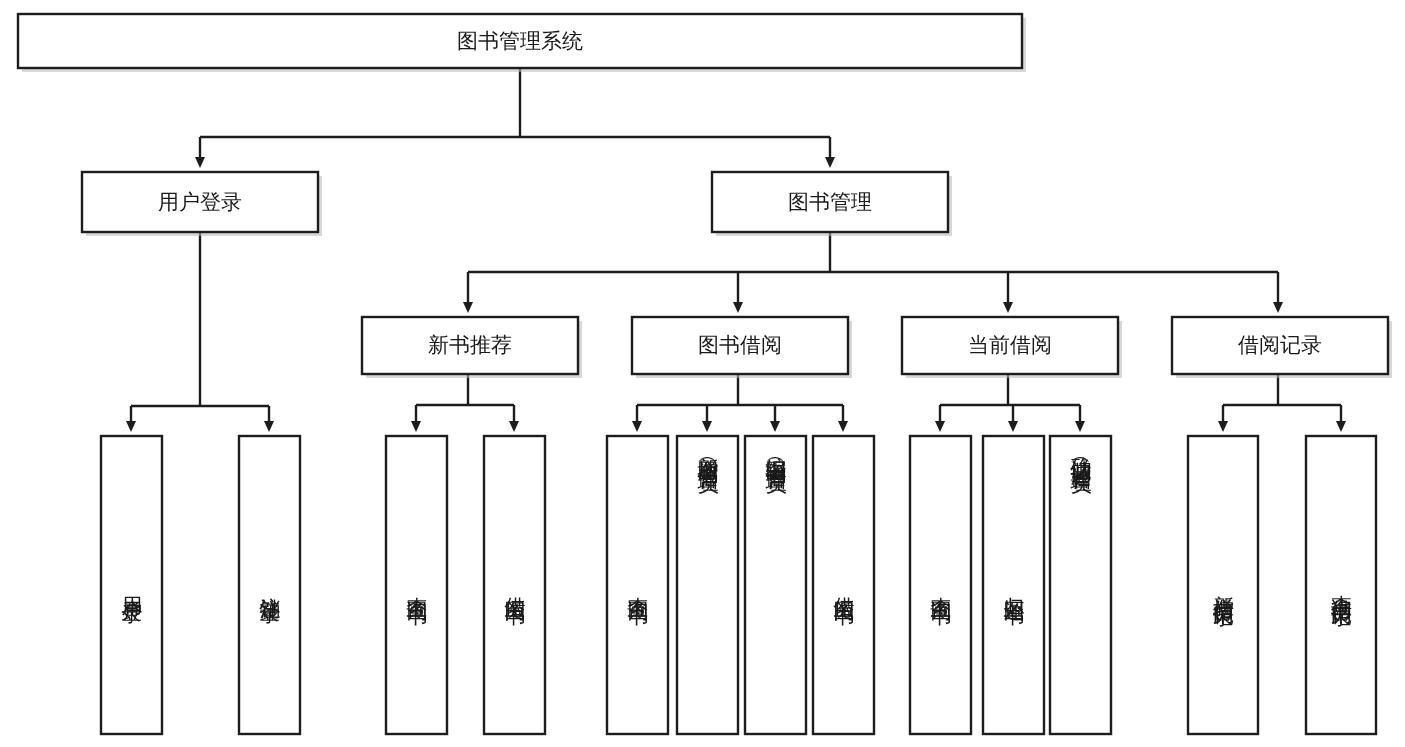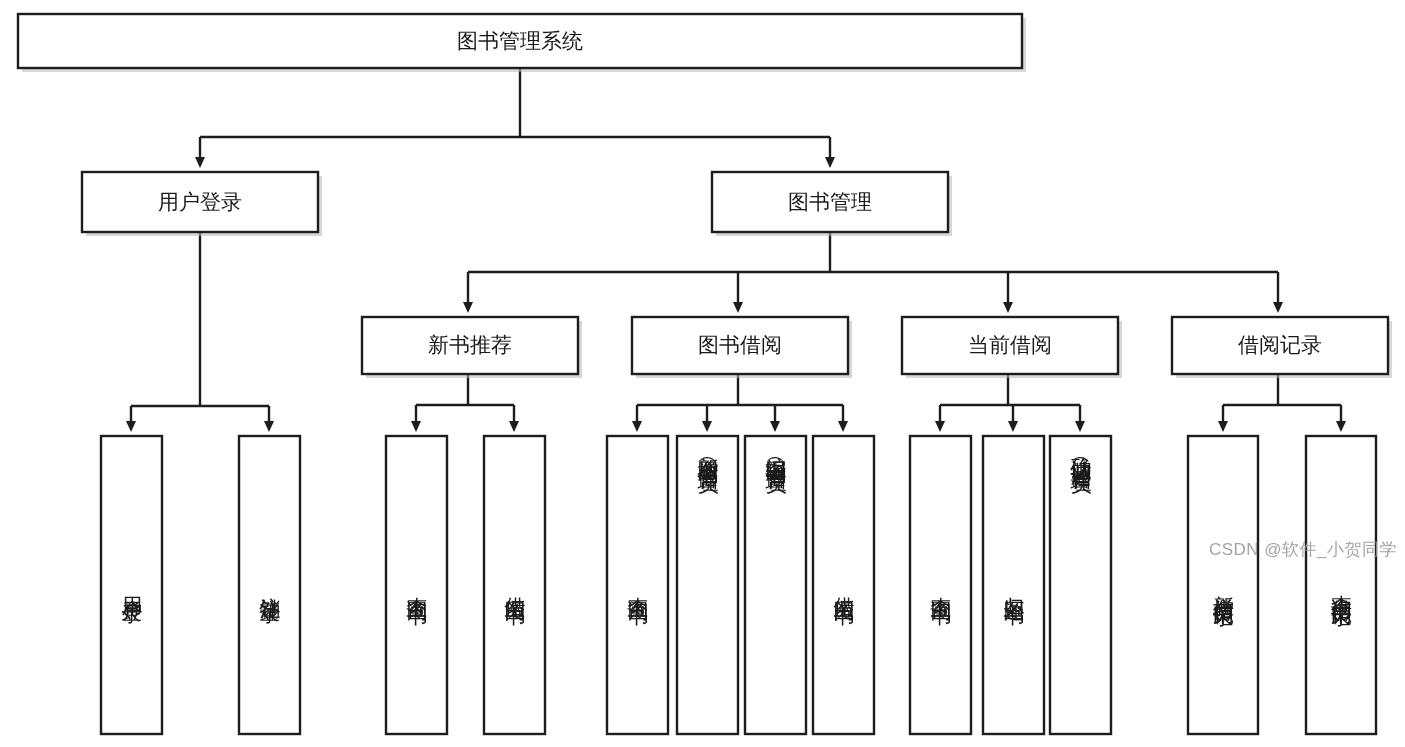--- a/index.html
+++ b/index.html
@@ -231,15 +231,14 @@
   <div class="leaf-label-wrap" style="left:1050px; top:440px; width:61px; height:298px; align-items:flex-start;">
     <span class="leaf-label">确认归还（管理员）</span>
   </div>
   <div class="leaf-label-wrap" style="left:1188px; top:436px; width:70px; height:298px;">
     <span class="leaf-label">新增借阅记录</span>
   </div>
   <div class="leaf-label-wrap" style="left:1306px; top:436px; width:70px; height:298px;">
     <span class="leaf-label">查询借阅记录</span>
   </div>
 
-  <div id="watermark">CSDN @软件_小贺同学</div>
 
 </div>
 
 </body></html>

